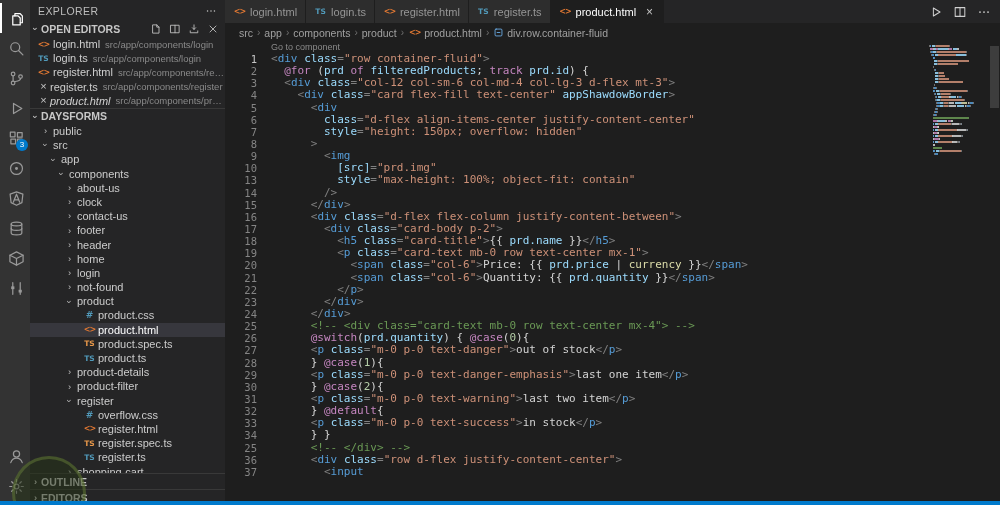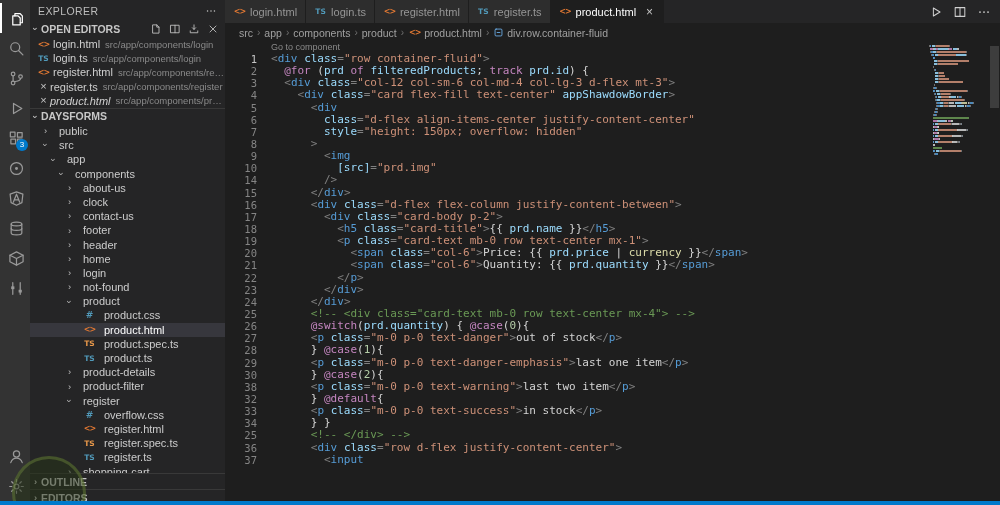--- a/index.html
+++ b/index.html
@@ -29,21 +29,21 @@
   .chev.exp{transform:rotate(90deg)}
   .oe-row{height:14.2px;flex:none;display:flex;align-items:center;padding-left:7px;color:#cfcfcf;white-space:nowrap;overflow:hidden;cursor:pointer}
   .oe-close{width:13px;flex:none;text-align:center;color:#c5c5c5;font-size:11px;line-height:1}
   .oe-row .fic{margin-right:3px}
   .oe-label{flex:none}
   .oe-label.preview{font-style:italic}
   .oe-path{color:#8a8a8a;font-size:9.5px;margin-left:5px;overflow:hidden;text-overflow:ellipsis}
   .tree{flex:1 1 auto;overflow:hidden}
   .tree-row{height:14.2px;display:flex;align-items:center;color:#cccccc;white-space:nowrap;cursor:pointer}
   .tree-row.selected{background:var(--selection,#37373d);color:#fff}
-  .tree-row .lbl{margin-left:8px}
+  .tree-row .lbl{margin-left:2px}
   .fic{display:inline-flex;align-items:center;justify-content:center;width:13px;height:12px;font-weight:700;flex:none;font-family:"DejaVu Sans",sans-serif}
   .fic-html{color:var(--icon_html,#e37933);font-size:8px;letter-spacing:-1px}
   .fic-ts{color:var(--icon_ts,#519aba);font-size:7.5px}
   .fic-spec{color:var(--icon_spec,#e8984a);font-size:7.5px}
   .fic-css{color:var(--icon_css,#519aba);font-size:9px}
 
   
   .editor-col{flex:1;display:flex;flex-direction:column;min-width:0;position:relative}
   .tabbar{height:23px;flex:none;background:var(--sidebar_bg,#252526);display:flex;align-items:stretch}
   #tabs{display:flex}
@@ -497,20 +497,24 @@
           </div>
           <div class="code-line">
             <span class="ln">9</span>
             <span class="ct"><span class="tok-x">        </span><span class="tok-p">&lt;</span><span class="tok-t">img</span></span>
           </div>
           <div class="code-line">
             <span class="ln">10</span>
             <span class="ct"><span class="tok-x">          </span><span class="tok-a">[src]</span><span class="tok-p">=</span><span class="tok-s">"prd.img"</span></span>
           </div>
           <div class="code-line">
+            <span class="ln">13</span>
+            <span class="ct"><span class="tok-x">          </span><span class="tok-a">style</span><span class="tok-p">=</span><span class="tok-s">"max-height: 100%; object-fit: contain"</span></span>
+          </div>
+          <div class="code-line">
             <span class="ln">14</span>
             <span class="ct"><span class="tok-x">        </span><span class="tok-p">/&gt;</span></span>
           </div>
           <div class="code-line">
             <span class="ln">15</span>
             <span class="ct"><span class="tok-x">      </span><span class="tok-p">&lt;/</span><span class="tok-t">div</span><span class="tok-p">&gt;</span></span>
           </div>
           <div class="code-line">
             <span class="ln">16</span>
             <span class="ct"><span class="tok-x">      </span><span class="tok-p">&lt;</span><span class="tok-t">div</span><span class="tok-x"> </span><span class="tok-a">class</span><span class="tok-p">=</span><span class="tok-s">"d-flex flex-column justify-content-between"</span><span class="tok-p">&gt;</span></span>
@@ -565,21 +569,21 @@
           </div>
           <div class="code-line">
             <span class="ln">29</span>
             <span class="ct"><span class="tok-x">      </span><span class="tok-p">&lt;</span><span class="tok-t">p</span><span class="tok-x"> </span><span class="tok-a">class</span><span class="tok-p">=</span><span class="tok-s">"m-0 p-0 text-danger-emphasis"</span><span class="tok-p">&gt;</span><span class="tok-x">last one item</span><span class="tok-p">&lt;/</span><span class="tok-t">p</span><span class="tok-p">&gt;</span></span>
           </div>
           <div class="code-line">
             <span class="ln">30</span>
             <span class="ct"><span class="tok-x">      } </span><span class="tok-k">@case</span><span class="tok-x">(</span><span class="tok-n">2</span><span class="tok-x">){</span></span>
           </div>
           <div class="code-line">
-            <span class="ln">38</span>
+            <span class="ln">31</span>
             <span class="ct"><span class="tok-x">      </span><span class="tok-p">&lt;</span><span class="tok-t">p</span><span class="tok-x"> </span><span class="tok-a">class</span><span class="tok-p">=</span><span class="tok-s">"m-0 p-0 text-warning"</span><span class="tok-p">&gt;</span><span class="tok-x">last two item</span><span class="tok-p">&lt;/</span><span class="tok-t">p</span><span class="tok-p">&gt;</span></span>
           </div>
           <div class="code-line">
             <span class="ln">32</span>
             <span class="ct"><span class="tok-x">      } </span><span class="tok-k">@default</span><span class="tok-x">{</span></span>
           </div>
           <div class="code-line">
             <span class="ln">33</span>
             <span class="ct"><span class="tok-x">      </span><span class="tok-p">&lt;</span><span class="tok-t">p</span><span class="tok-x"> </span><span class="tok-a">class</span><span class="tok-p">=</span><span class="tok-s">"m-0 p-0 text-success"</span><span class="tok-p">&gt;</span><span class="tok-x">in stock</span><span class="tok-p">&lt;/</span><span class="tok-t">p</span><span class="tok-p">&gt;</span></span>
           </div>

